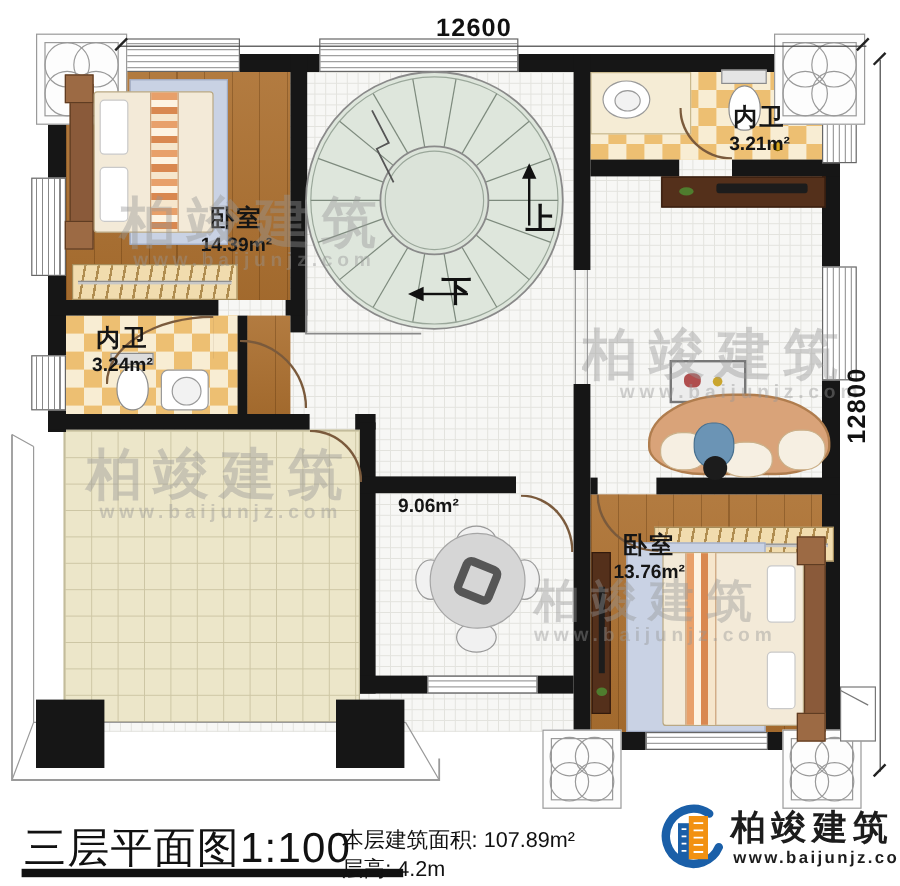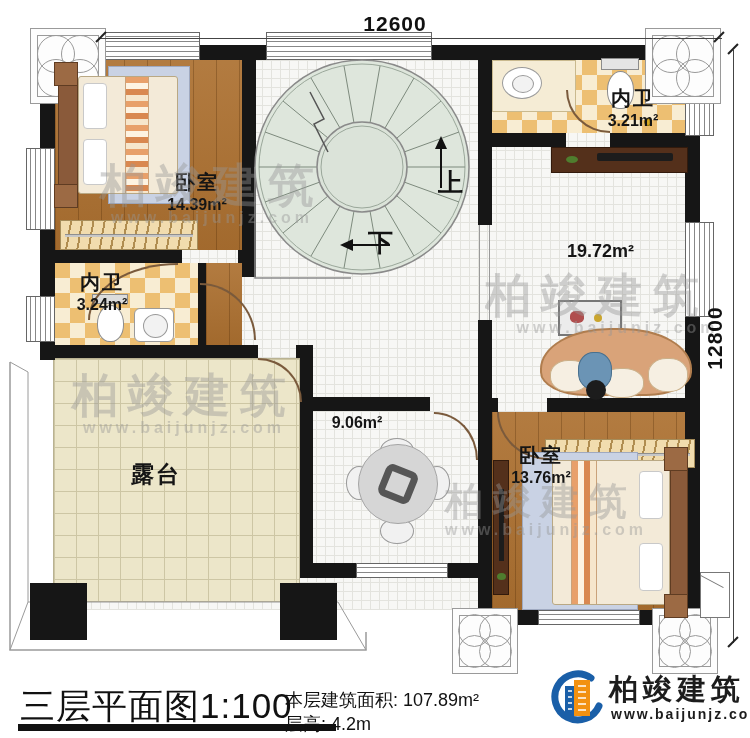--- a/index.html
+++ b/index.html
@@ -258,31 +258,27 @@
   </div>
   <div class="lbl" style="left:52px;top:270px;width:100px;">
     <div class="nm">内卫</div>
     <div class="ar">3.24m²</div>
   </div>
   <div class="lbl" style="left:588px;top:86px;width:90px;">
     <div class="nm">内卫</div>
     <div class="ar">3.21m²</div>
   </div>
   <div class="lbl" style="left:548px;top:240px;width:105px;">
-    <div class="ar" style="font-size:18px;">19.72m²</div>
   </div>
   <div class="lbl" style="left:307px;top:413px;width:100px;">
     <div class="ar">9.06m²</div>
   </div>
   <div class="lbl" style="left:491px;top:443px;width:100px;">
     <div class="nm">卧室</div>
     <div class="ar">13.76m²</div>
-  </div>
-  <div class="lbl" style="left:106px;top:460px;width:100px;">
-    <div class="nm" style="font-size:23px;">露台</div>
   </div>
 
   <div class="wm" style="left:100px;top:162px;">
     <div class="big">柏竣建筑</div>
     <div class="sm" style="text-align:center;">www.baijunjz.com</div>
   </div>
   <div class="wm" style="left:485px;top:272px;width:265px;overflow:hidden;">
     <div class="big">柏竣建筑</div>
     <div class="sm" style="text-align:center;">www.baijunjz.com</div>
   </div>

